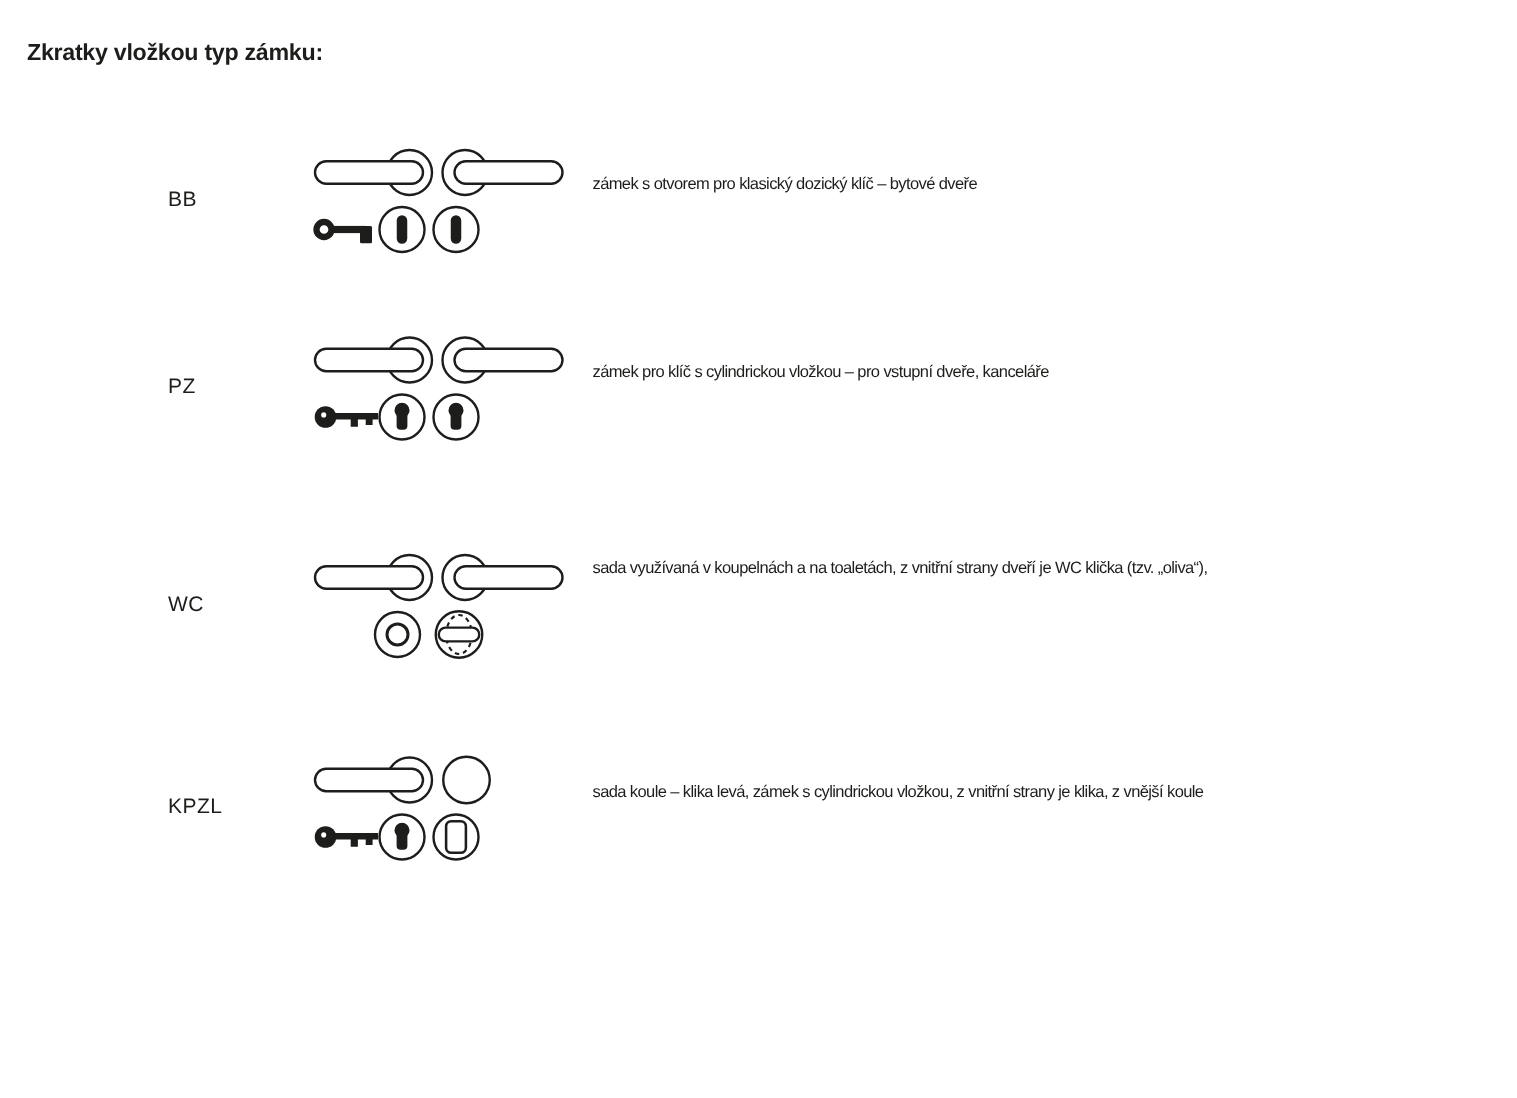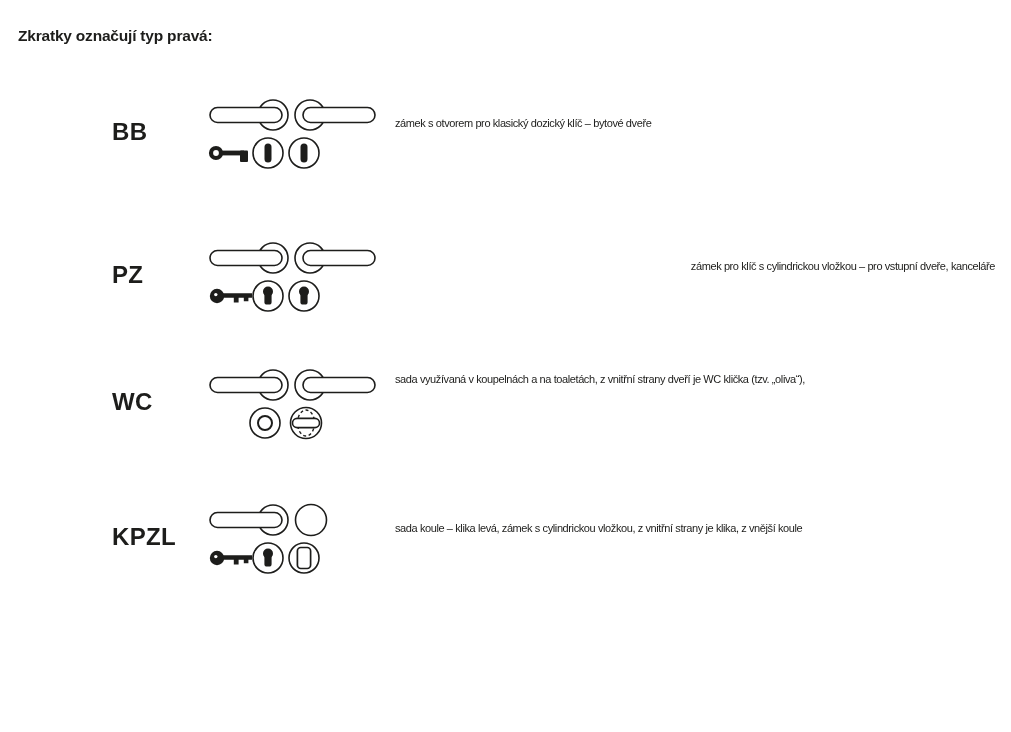--- a/index.html
+++ b/index.html
@@ -1,21 +1,21 @@
 <!DOCTYPE html>
 <html><head>
 <meta charset="utf-8">
 <style>
   html,body{margin:0;padding:0;background:#fff;}
   .canvas{position:relative;width:1011px;height:732px;background:#ffffff;overflow:hidden;
           font-family:"Liberation Sans",sans-serif;color:#1d1d1b;}
   .title{position:absolute;left:18px;top:27px;font-size:15.5px;font-weight:bold;letter-spacing:-0.2px;}
   .row{position:absolute;left:0;width:1011px;height:80px;}
-  .row-bb{top:95px;} .row-pz{top:238px;text-align:right;} .row-wc{top:365px;} .row-kpzl{top:500px;padding-left:33px;} .row-kpzr{top:635px;}
-  .code{position:absolute;left:112px;top:26px;font-size:24px;font-weight:bold;letter-spacing:0.3px;line-height:22px;}
+  .row-bb{top:95px;} .row-pz{top:220px;} .row-wc{top:365px;} .row-kpzl{top:500px;padding-left:33px;} .row-kpzr{top:635px;}
+  .code{position:absolute;left:112px;top:26px;font-size:14px;font-weight:normal;letter-spacing:0.3px;line-height:22px;}
   .icons{position:absolute;left:205px;top:0;width:175px;height:78px;}
   .desc{position:absolute;left:395px;top:16px;width:600px;font-size:11px;line-height:24px;letter-spacing:-0.4px;}
   .desc.two-line{top:4px;line-height:20px;}
   .oln{fill:#ffffff;stroke:#1d1d1b;stroke-width:1.6;}
 </style>
 </head>
 <body>
 
 <svg width="0" height="0" style="position:absolute" aria-hidden="true">
   <defs>
@@ -60,21 +60,21 @@
     </g>
     <g id="sym-blind">
       <circle r="15" class="oln"></circle>
       <rect x="-6.6" y="-10.5" width="13.2" height="21" rx="3.4" fill="none" stroke="#1d1d1b" stroke-width="1.7"></rect>
     </g>
   </defs>
 </svg>
 
 <div class="canvas">
 
-  <div class="title">Zkratky označují typ pravá:</div>
+  <div class="title">Zkratky vložkou typ zámku:</div>
 
   <div class="row row-bb">
     <div class="code">BB</div>
     <svg class="icons" viewBox="0 0 175 78">
       <use href="#sym-handle-left"></use>
       <use href="#sym-handle-right"></use>
       <use href="#sym-key-bit"></use>
       <use href="#sym-esc-bb" transform="translate(63,58)"></use>
       <use href="#sym-esc-bb" transform="translate(99,58)"></use>
     </svg>

